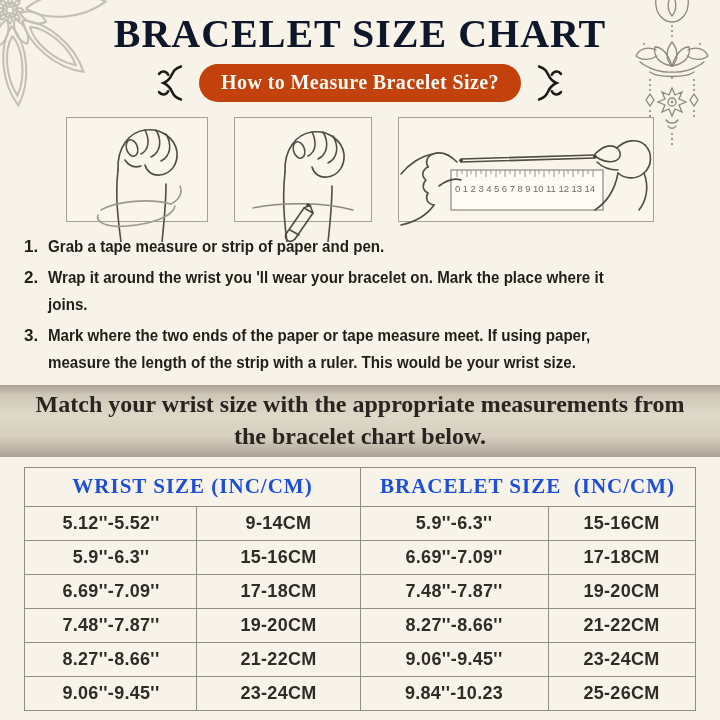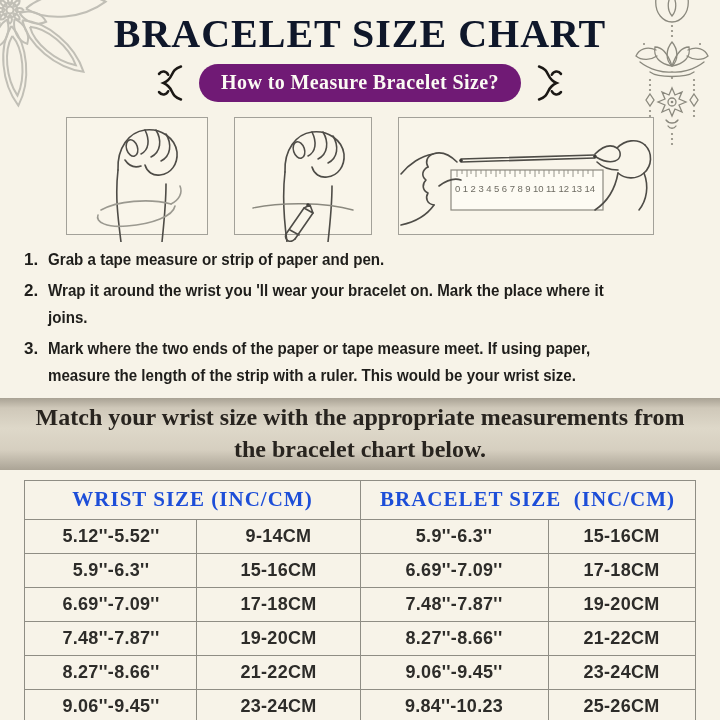--- a/index.html
+++ b/index.html
@@ -10,26 +10,26 @@
   
   .deco{position:absolute;pointer-events:none;}
   .deco-mandala{left:-4px;top:-6px;}
   .deco-lotus{left:626px;top:-2px;}
 
   
   .title{margin:12px 40px 0;text-align:center;
          font-family:"Liberation Serif",serif;font-weight:700;font-size:40px;
          letter-spacing:1px;color:#0f172a;line-height:1.08;}
   .badge-row{margin-top:7px;display:flex;justify-content:center;align-items:center;gap:12px;}
-  .badge-pill{background:#701a75;color:#fbfaf4;border-radius:19px;padding:7px 22px 8px;
+  .badge-pill{background:#c2410c;color:#fbfaf4;border-radius:19px;padding:7px 22px 8px;
         font-family:"Liberation Serif",serif;font-weight:700;font-size:20px;letter-spacing:.4px;}
 
   
   .boxes{margin-top:13px;display:flex;justify-content:center;gap:26px;}
-  .step-box{border:1.5px solid #a3a199;background:#f9f5ea;box-sizing:border-box;height:118px;}
+  .step-box{border:1.5px solid #a3a199;background:#f9f5ea;box-sizing:border-box;height:105px;}
   .step-box svg{display:block;}
 
   
   .instructions{margin:11px 24px 0;}
   .step{display:flex;align-items:flex-start;margin-bottom:3px;}
   .step-num{flex:0 0 24px;font-weight:700;font-size:17px;line-height:1.62;color:#1f1e1b;}
   .step-text{width:744px;transform:scaleX(0.89);transform-origin:0 0;
              font-weight:700;font-size:17px;line-height:1.62;color:#1f1e1b;}
 
   

